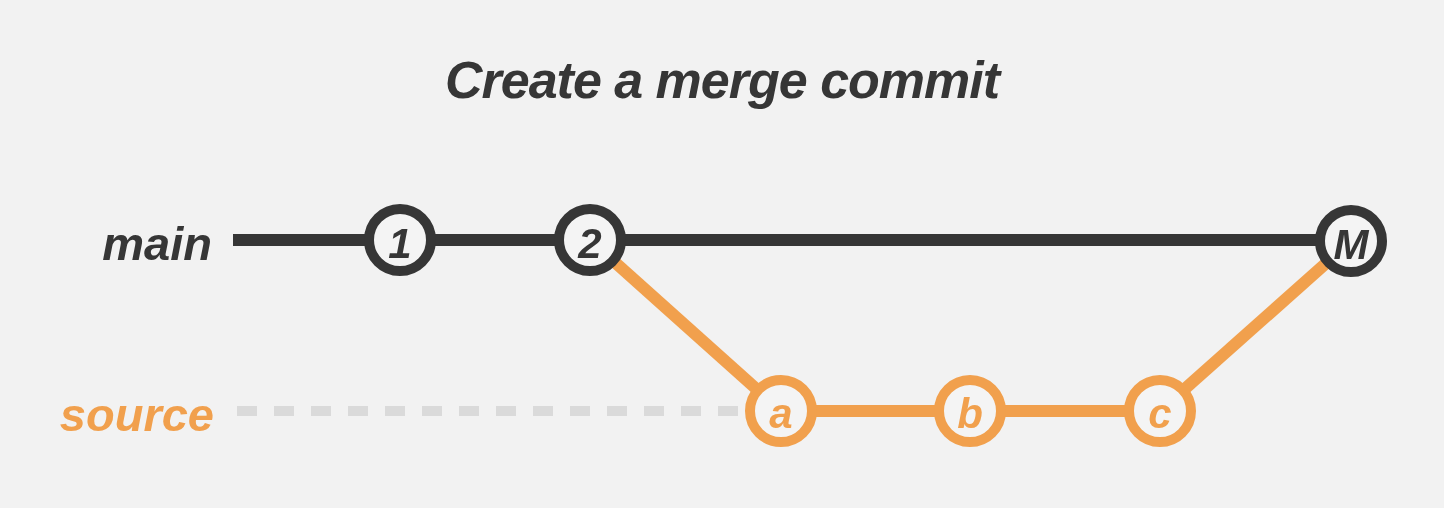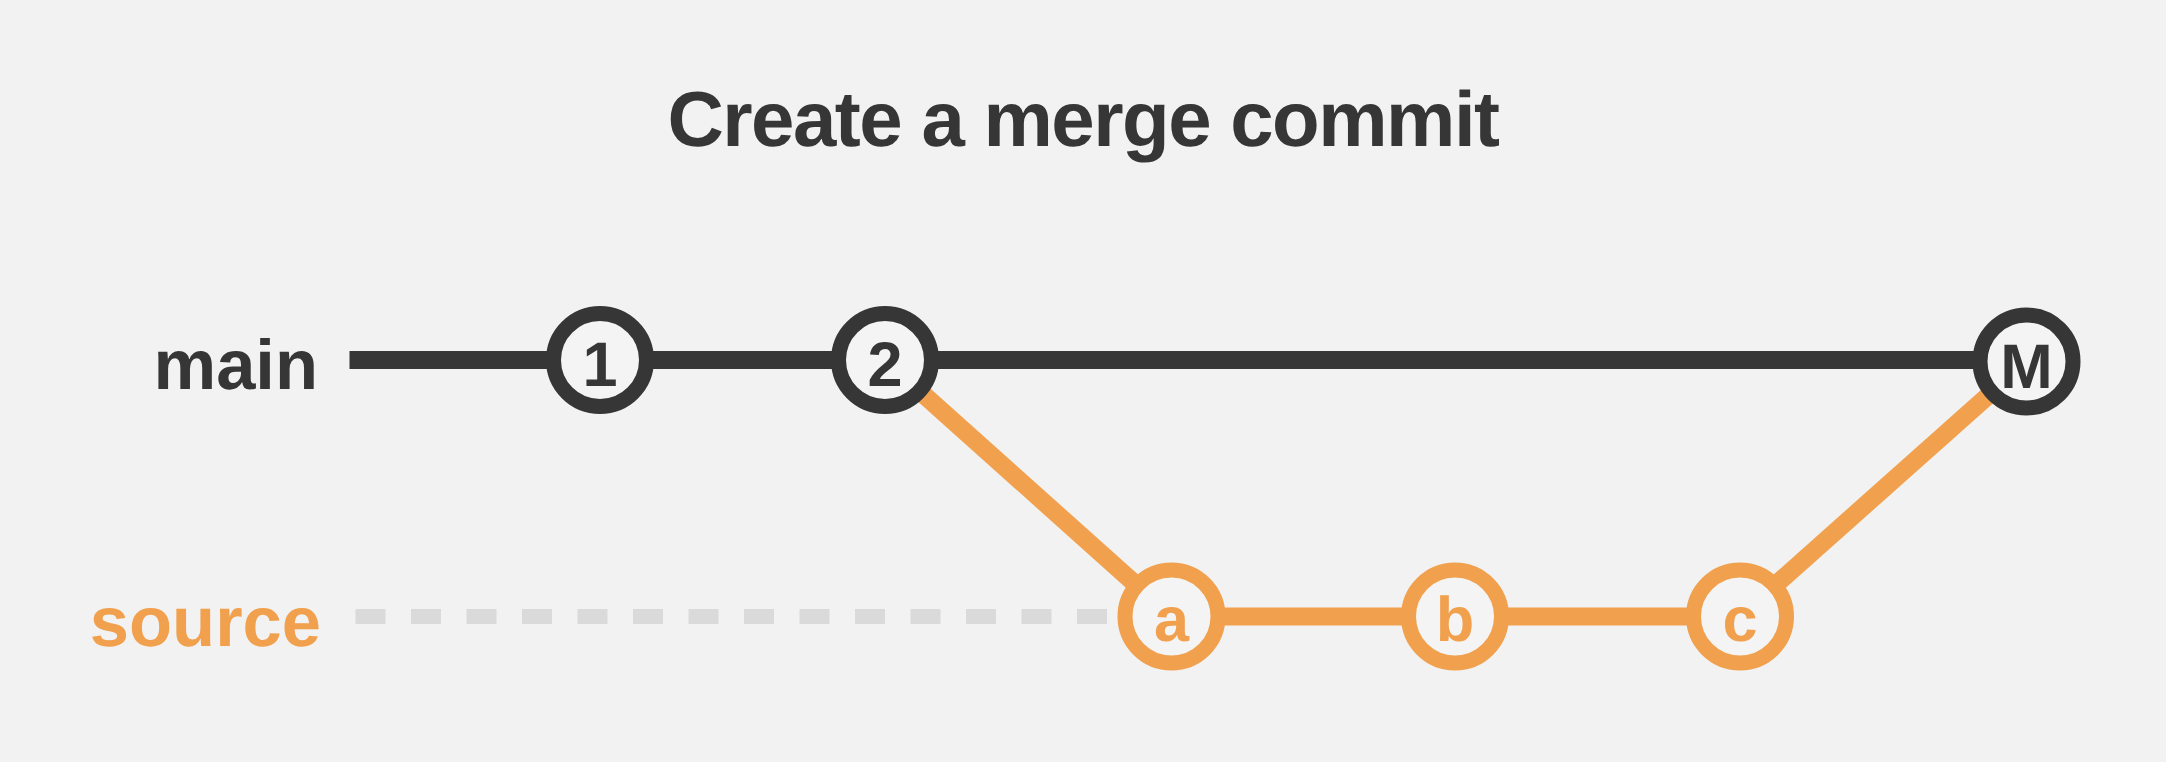--- a/index.html
+++ b/index.html
@@ -7,20 +7,21 @@
     padding: 0;
     background: #F2F2F2;
   }
   .canvas {
     position: relative;
     width: 1444px;
     height: 508px;
     background: #F2F2F2;
     font-family: "Liberation Sans", sans-serif;
     overflow: hidden;
+    font-style: italic;
   }
   .title {
     position: absolute;
     top: 54px;
     left: 0;
     width: 100%;
     text-align: center;
     font-size: 52px;
     line-height: 52px;
     font-weight: bold;

